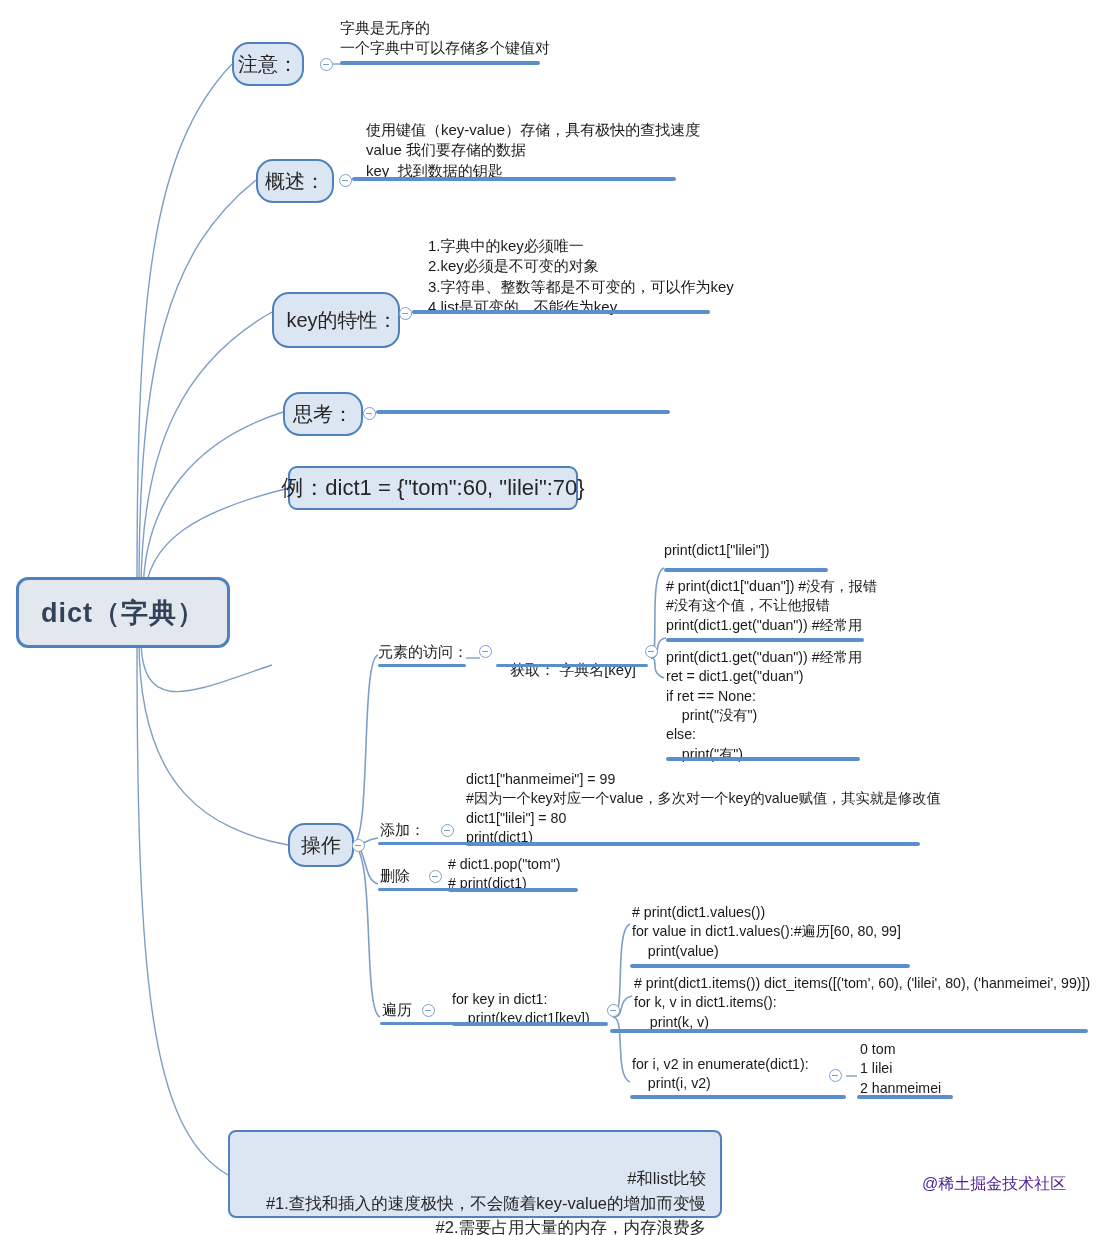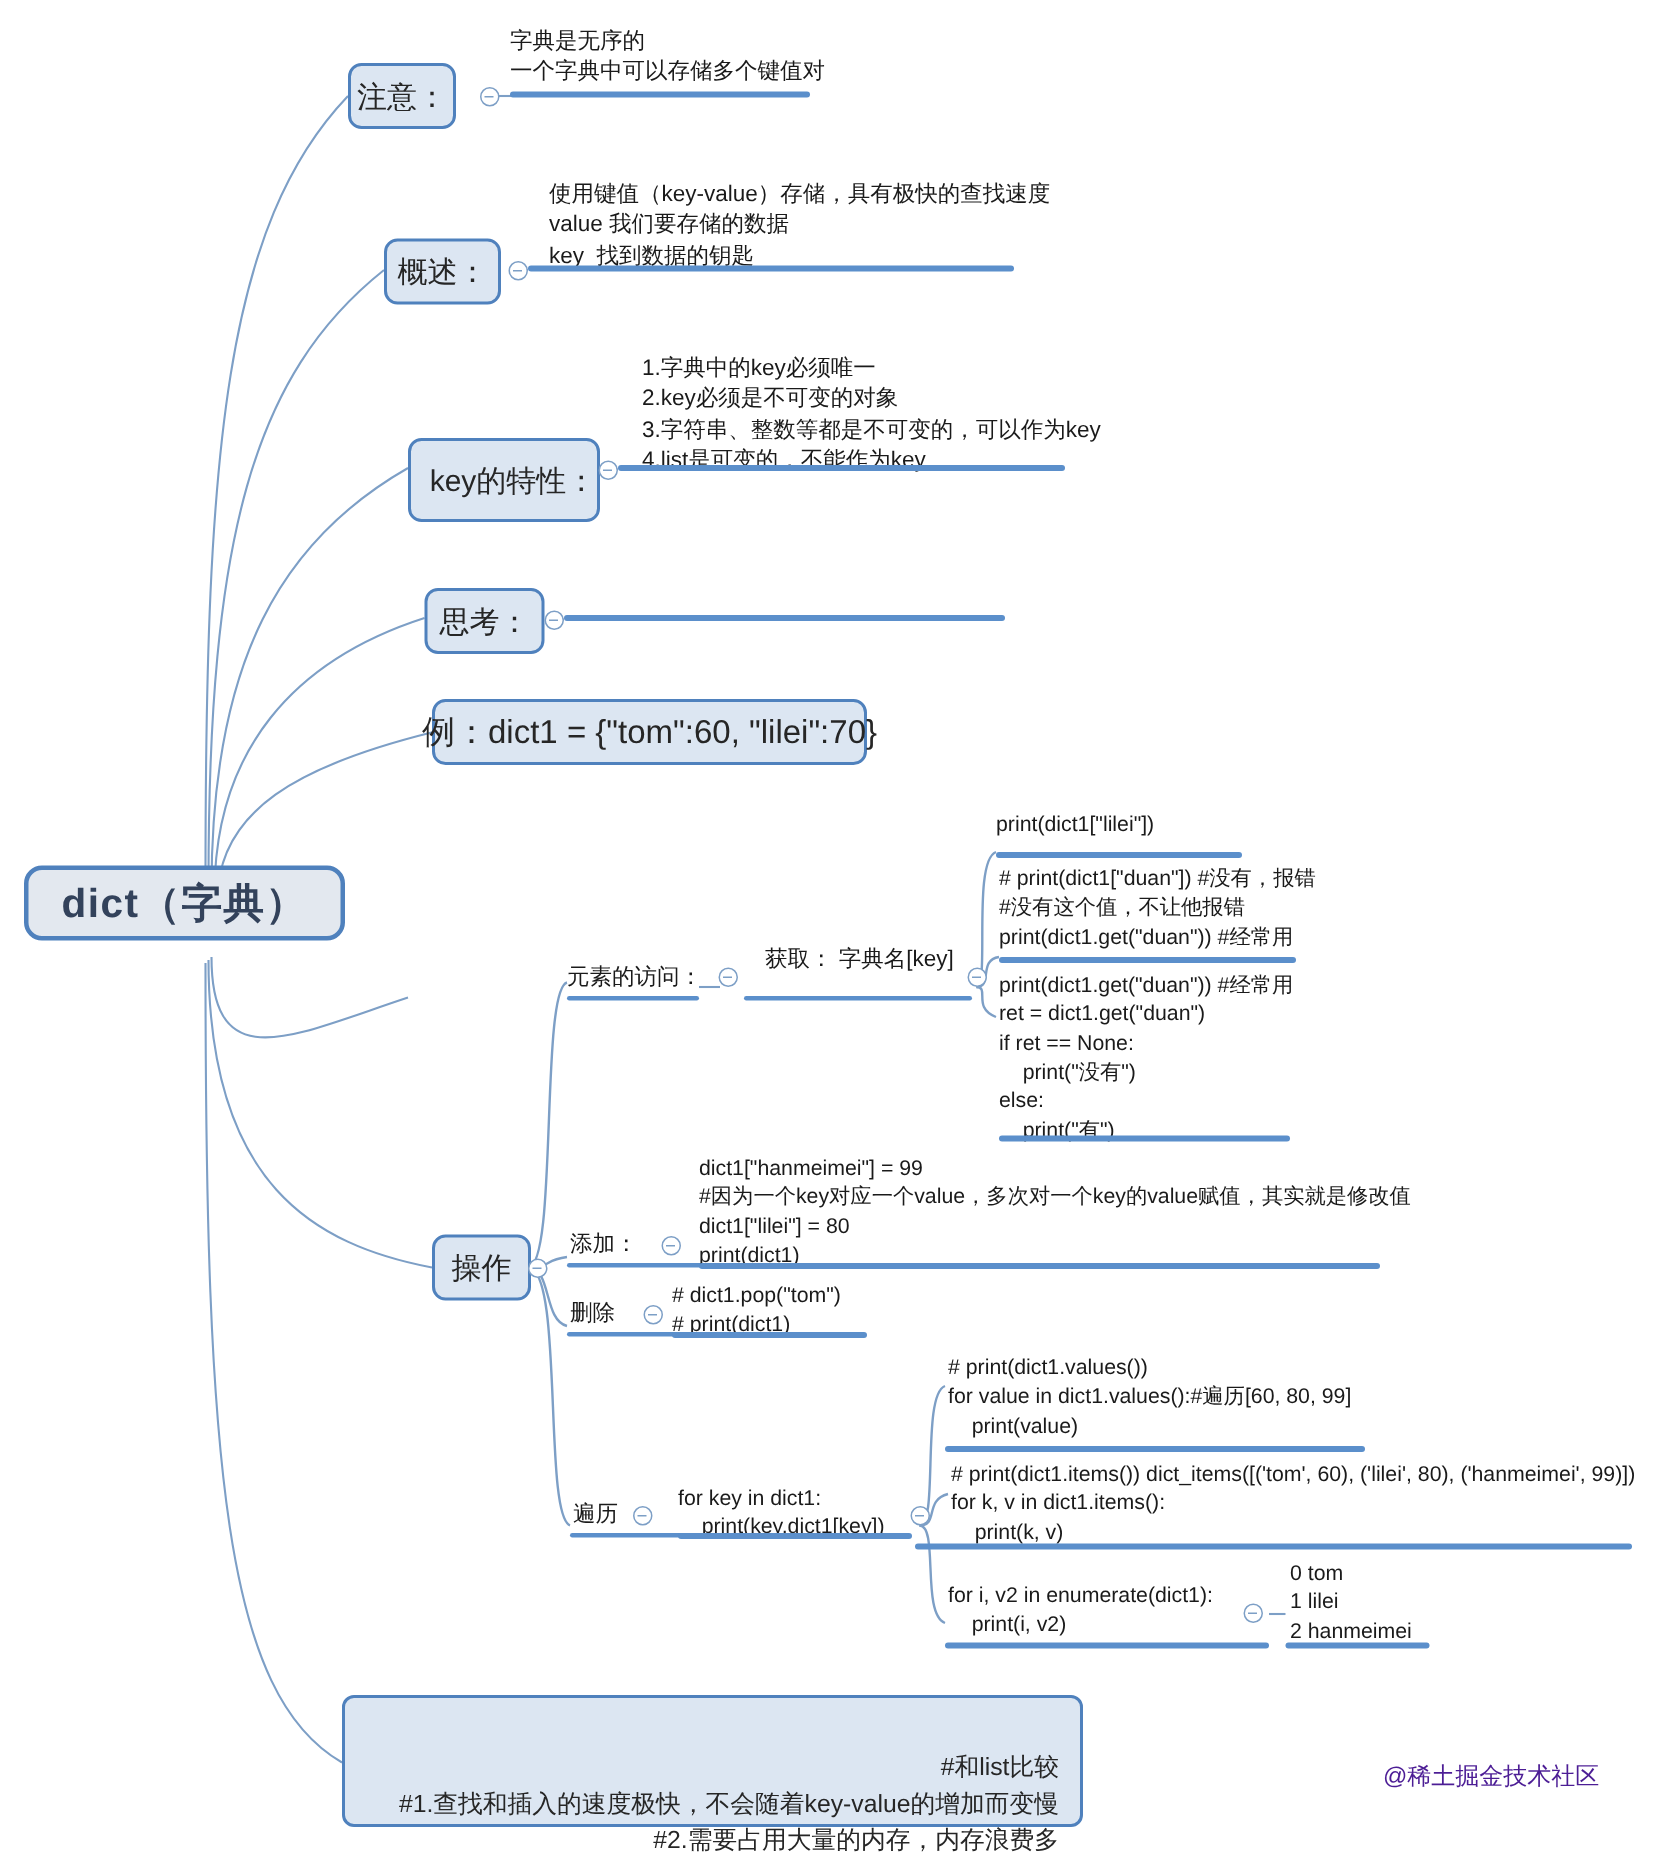--- a/index.html
+++ b/index.html
@@ -44,21 +44,21 @@
   }
   .node.root {
     background: #e3e8ef;
     border: 3px solid #4f81bd;
     border-radius: 12px;
     font-size: 27px;
     font-weight: bold;
     color: #33425b;
     letter-spacing: 1px;
   }
-  .node.lvl1 { font-size: 20px; }
+  .node.lvl1 { font-size: 20px; border-radius: 17px; }
   .node.example { font-size: 22px; }
   .node.note {
     border-radius: 8px;
     display: block;
     padding: 10px 14px 12px 16px;
     font-size: 16.5px;
     line-height: 1.48;
     white-space: pre;
     text-align: left;
   }
@@ -165,21 +165,21 @@
     </g>
 
     <g fill="none" stroke="#7d9fc6" stroke-width="1.4">
       <path d="M332,64 L342,64"></path>
       <path d="M341,180 L352,180"></path>
       <path d="M401,313 L412,313"></path>
       <path d="M365,413 L376,413"></path>
     </g>
   </svg>
 
-  <div class="node root" style="left:16px; top:577px; width:214px; height:50px;">
+  <div class="node root" style="left:16px; top:577px; width:214px; height:71px;">
     <span>dict（字典）</span>
   </div>
 
   <div class="node lvl1" style="left:232px; top:42px; width:72px; height:44px;">
     <span>注意：</span>
   </div>
   <div class="handle" style="left:320px; top:58px;"></div>
   <div class="tblock" style="left:340px; top:18px;">字典是无序的
 一个字典中可以存储多个键值对</div>
   <div class="uline" style="left:340px; top:61px; width:200px;"></div>
@@ -210,21 +210,21 @@
   <div class="uline" style="left:376px; top:410px; width:294px;"></div>
 
   <div class="node example" style="left:288px; top:466px; width:290px; height:44px;">
     <span>例：dict1 = {"tom":60, "lilei":70}</span>
   </div>
 
   <div class="tblock lbl" style="left:378px; top:642px;">元素的访问：</div>
   <div class="uline thin" style="left:378px; top:664px; width:88px;"></div>
   <div class="handle" style="left:479px; top:645px;"></div>
 
-  <div class="tblock lbl" style="left:510px; top:630px;">获取： 字典名[key]</div>
+  <div class="tblock lbl" style="left:510px; top:660px;">获取： 字典名[key]</div>
   <div class="uline thin" style="left:496px; top:664px; width:152px;"></div>
   <div class="handle" style="left:645px; top:645px;"></div>
 
   <div class="tblock small" style="left:664px; top:541px;">print(dict1["lilei"])</div>
   <div class="uline" style="left:664px; top:568px; width:164px;"></div>
 
   <div class="tblock small" style="left:666px; top:577px;"># print(dict1["duan"]) #没有，报错
 #没有这个值，不让他报错
 print(dict1.get("duan")) #经常用</div>
   <div class="uline" style="left:666px; top:638px; width:198px;"></div>

